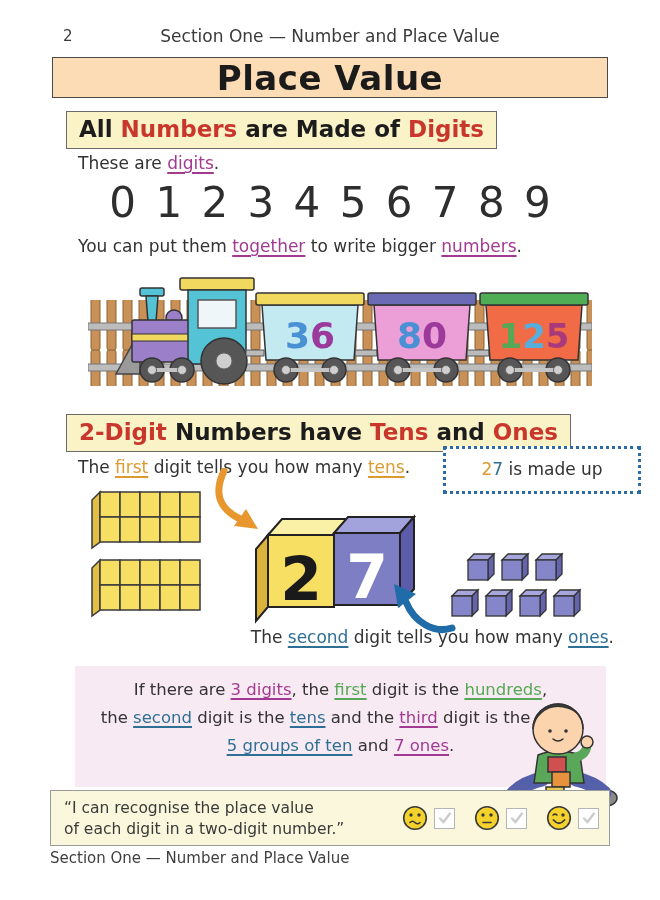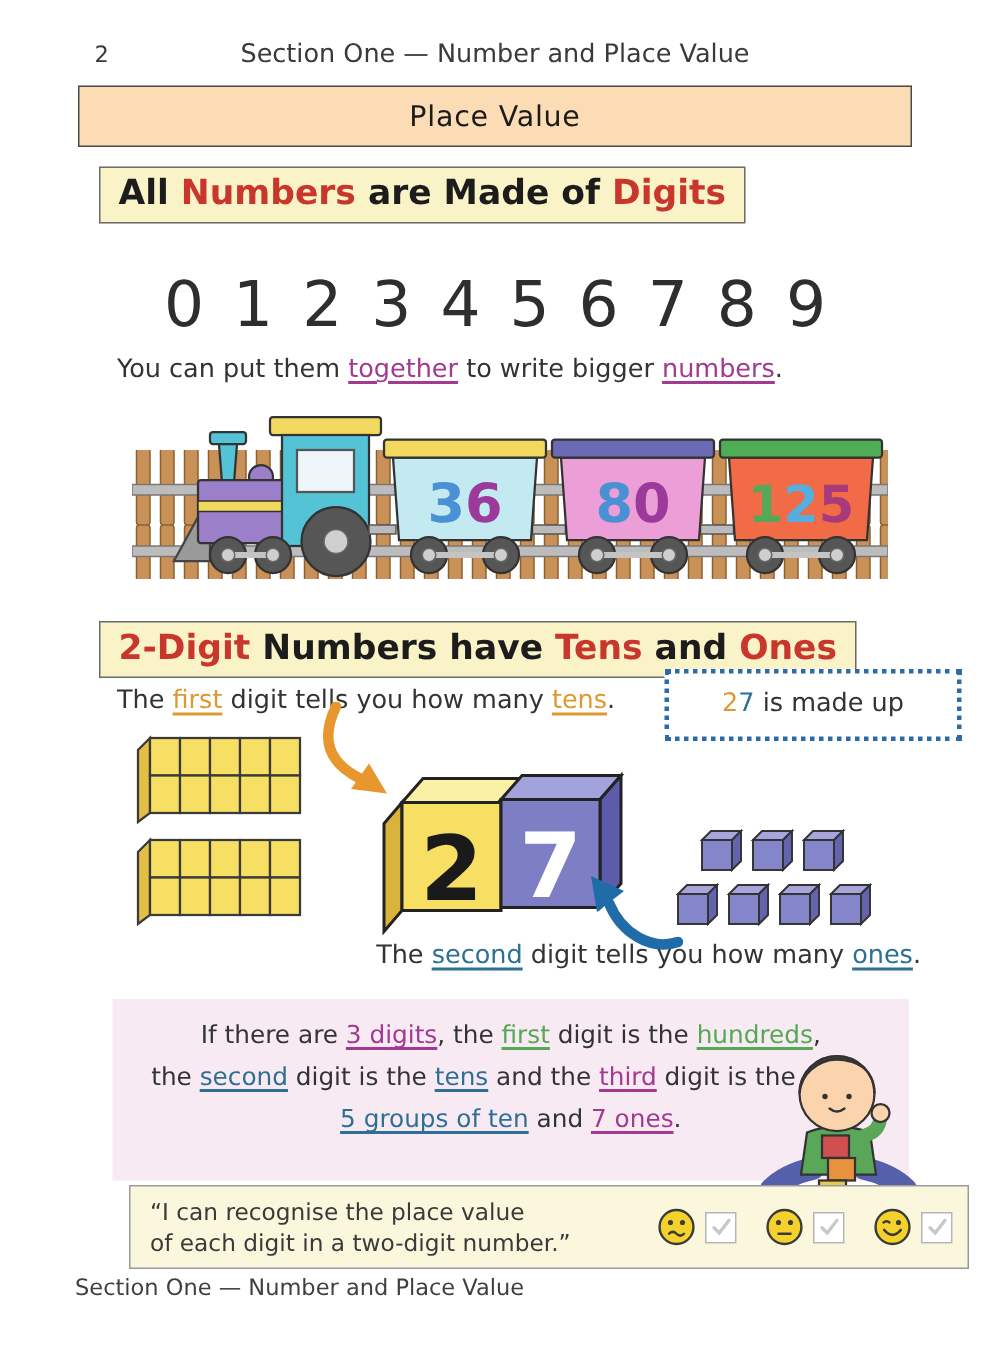--- a/index.html
+++ b/index.html
@@ -14,21 +14,21 @@
   .c-purple { color:#a23a92; }
   .c-orange { color:#dd9a30; }
   .c-blue   { color:#2e7095; }
   .c-green  { color:#55a855; }
 
   .page-number { left:63px; top:27px; font-size:15px; color:#3a3a3a; }
   .header-title { left:0; top:26px; width:660px; text-align:center; font-size:17px; color:#3a3a3a; }
   .banner {
     left:52px; top:57px; width:556px; height:41px; background:#fbdcb4;
     border:1.5px solid #4a4a4a; display:flex; align-items:center; justify-content:center;
-    font-size:19px; font-weight:normal; color:#1b1b1b; letter-spacing:0.5px;
+    font-size:34px; font-weight:bold; color:#1b1b1b; letter-spacing:0.5px;
   }
   .hbox {
     position:absolute; background:#faf3c8; border:1.2px solid #6a6a6a;
     padding:4px 12px 6px; font-size:23px; font-weight:bold; color:#1c1c1c;
     white-space:nowrap;
   }
   .body-line { position:absolute; font-size:17px; color:#333; white-space:nowrap; }
   .digits-row {
     left:60px; top:178px; width:540px; text-align:center;
     font-size:42px; color:#2e2e2e; word-spacing:6px; white-space:nowrap;
@@ -38,21 +38,20 @@
     text-align:center; font-size:17px; line-height:26px; color:#333; padding:7px 4px 9px;
   }
   .ones-line { right:46px; top:627px; text-align:right;margin-left:34px; }
   .pinkbox {
     left:75px; top:666px; width:531px; height:121px; background:#f8eaf2;
     text-align:center; font-size:16.5px; line-height:28px; color:#333; padding-top:10px;
   }
   .objective-box {
     left:50px; top:790px; width:560px; height:56px; background:#fbf7dc;
     border:1.5px solid #9a9a9a;
-    margin-left:36px;
   }
   .objective-quote {
     position:absolute; left:13px; top:7px; font-size:15.5px; line-height:21px;
     color:#3a3a3a; white-space:pre-line;
   }
   .faces { position:absolute; right:10px; top:14px; display:flex; align-items:center; }
   .face-group { display:flex; align-items:center; gap:6px; margin-left:19px; }
   .face-group:first-child { margin-left:0; }
   .checkbox {
     width:21px; height:21px; background:#fff; border:1.5px solid #b5b5b5;
@@ -77,20 +76,23 @@
   <div class="abs header-title">Section One — Number and Place Value</div>
 
   <div class="abs banner">
     <span>Place Value</span>
   </div>
 
   <div class="hbox" style="left:66px;top:111px;">
     <span>All </span><span class="c-red">Numbers</span><span> are Made of </span><span class="c-red">Digits</span>
   </div>
 
+  <div class="body-line" style="left:78px;top:153px;">
+    <span>These are </span><span class="u c-purple">digits</span><span>.</span>
+  </div>
 
   <div class="abs digits-row">0 1 2 3 4 5 6 7 8 9</div>
 
   <div class="body-line" style="left:78px;top:236px;">
     <span>You can put them </span><span class="u c-purple">together</span><span> to write bigger </span><span class="u c-purple">numbers</span><span>.</span>
   </div>
 
   <svg class="abs" style="left:88px;top:262px;" width="504" height="130" viewBox="0 0 504 130">
     <defs>
       <pattern id="pickets" width="16" height="88" patternUnits="userSpaceOnUse">

